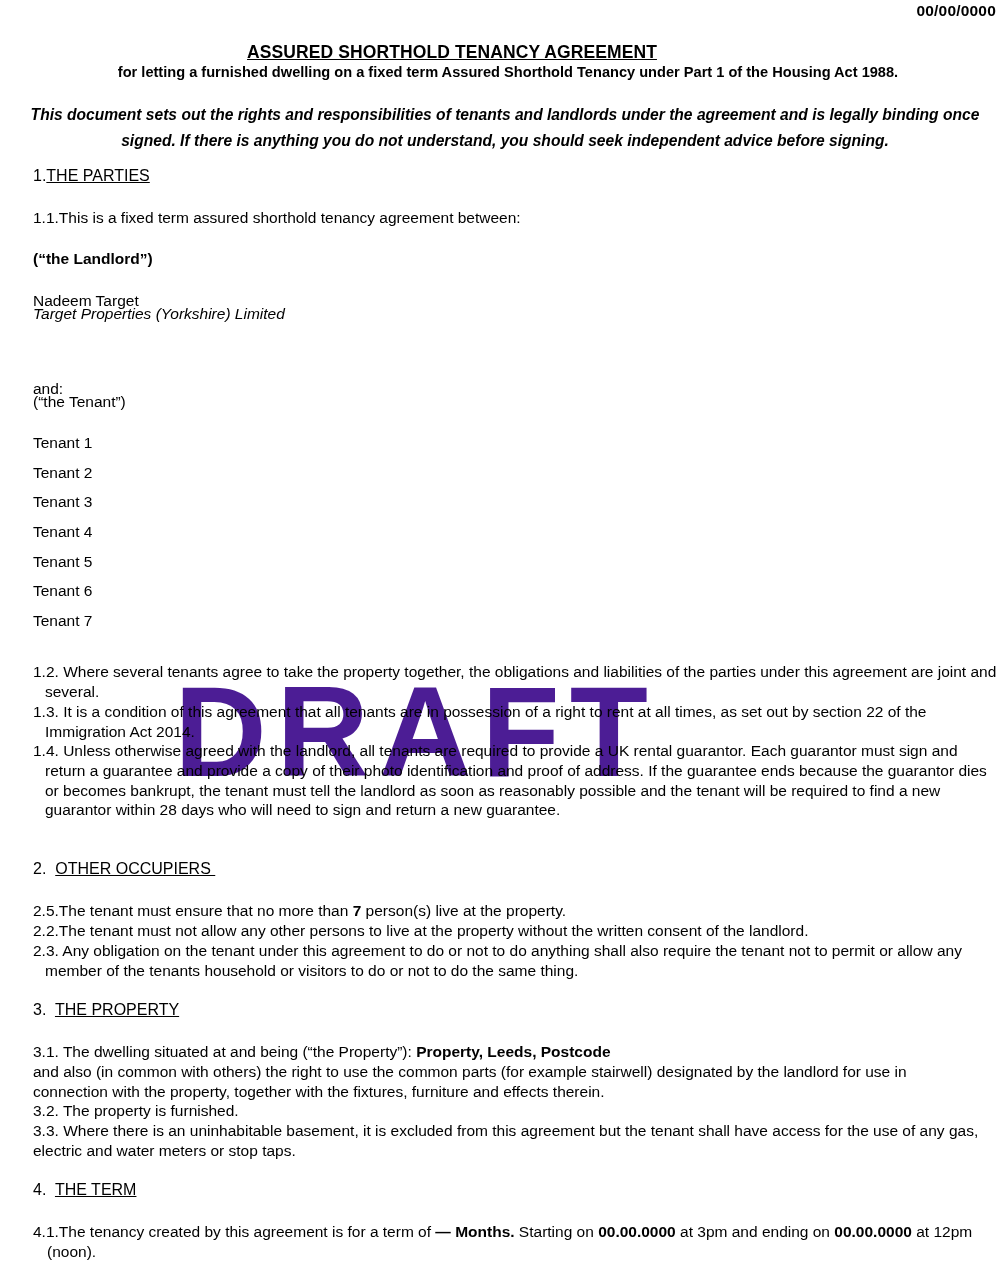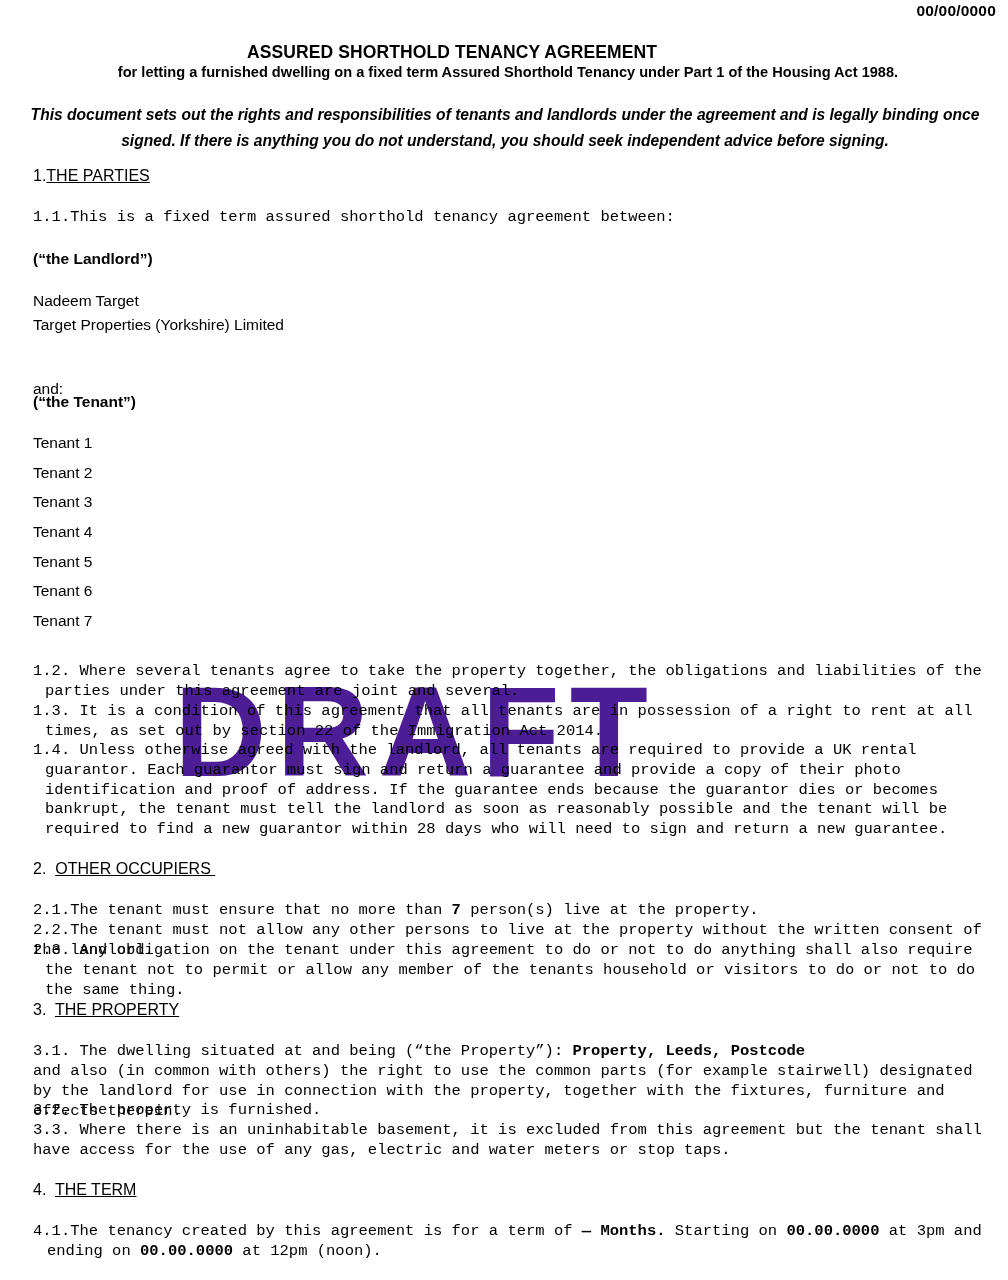--- a/index.html
+++ b/index.html
@@ -47,20 +47,21 @@
     letter-spacing: 0.2px;
   }
   .title {
     position: absolute;
     left: 0;
     top: 42px;
     width: 904px;
     text-align: center;
     font-size: 17.5px;
     font-weight: bold;
+    text-decoration: underline;
     letter-spacing: 0.1px;
   }
   .subtitle {
     position: absolute;
     left: 20px;
     top: 64px;
     width: 976px;
     text-align: center;
     font-size: 14.6px;
     font-weight: bold;
@@ -84,21 +85,21 @@
     white-space: pre;
   }
   .sec-head .num { text-decoration: none; }
   .sec-head .ttl { text-decoration: underline; }
   .para {
     position: absolute;
     left: 33px;
     font-size: 15.5px;
     line-height: 19.8px;
   }
-  .w-full { width: 952px; font-family: Liberation Mono, monospace; }
+  .w-full { width: 952px; }
   .hang {
     padding-left: 12px;
     text-indent: -12px;
   }
   .hang2 {
     padding-left: 14px;
     text-indent: -14px;
   }
   .tenant {
     position: absolute;
@@ -126,41 +127,41 @@
 
     <div class="intro">This document sets out the rights and responsibilities of tenants and landlords under the agreement and is legally binding once signed. If there is anything you do not understand, you should seek independent advice before signing.</div>
 
     <div class="sec-head" style="top:167px;"><span class="num">1.</span><span class="ttl">THE PARTIES</span></div>
 
     <div class="para w-full" style="top:208px;">1.1.This is a fixed term assured shorthold tenancy agreement between:</div>
 
     <div class="para" style="top:249px; font-weight:bold;">(“the Landlord”)</div>
 
     <div class="para" style="top:291px;">Nadeem Target</div>
-    <div class="para" style="top:315px;">Target Properties (Yorkshire) Limited</div>
+    <div class="para" style="top:304px;font-style:italic;">Target Properties (Yorkshire) Limited</div>
 
     <div class="para" style="top:351px;margin-top:28px;">and:</div>
 
-    <div class="para" style="top:392px; font-weight:bold;">(“the Tenant”)</div>
+    <div class="para" style="top:392px; font-weight:normal;">(“the Tenant”)</div>
 
     <div class="tenant" style="top:433px;">Tenant 1</div>
     <div class="tenant" style="top:463px;">Tenant 2</div>
     <div class="tenant" style="top:492px;">Tenant 3</div>
     <div class="tenant" style="top:522px;">Tenant 4</div>
     <div class="tenant" style="top:552px;">Tenant 5</div>
     <div class="tenant" style="top:581px;">Tenant 6</div>
     <div class="tenant" style="top:611px;">Tenant 7</div>
 
     <div class="para w-full hang" style="top:662px;">1.2. Where several tenants agree to take the property together, the obligations and liabilities of the parties under this agreement are joint and several.</div>
     <div class="para w-full hang" style="top:702px;">1.3. It is a condition of this agreement that all tenants are in possession of a right to rent at all times, as set out by section 22 of the Immigration Act 2014.</div>
     <div class="para w-full hang" style="top:741px;">1.4. Unless otherwise agreed with the landlord, all tenants are required to provide a UK rental guarantor. Each guarantor must sign and return a guarantee and provide a copy of their photo identification and proof of address. If the guarantee ends because the guarantor dies or becomes bankrupt, the tenant must tell the landlord as soon as reasonably possible and the tenant will be required to find a new guarantor within 28 days who will need to sign and return a new guarantee.</div>
 
     <div class="sec-head" style="top:860px;"><span class="num">2.</span><span>  </span><span class="ttl">OTHER OCCUPIERS </span></div>
 
-    <div class="para w-full" style="top:901px;"><span>2.1.The tenant must ensure that no more than </span><b>7</b><span> person(s) live at the property.</span></div>
+    <div class="para w-full" style="top:901px;"><span>2.5.The tenant must ensure that no more than </span><b>7</b><span> person(s) live at the property.</span></div>
 
     <div class="para w-full" style="top:921px;">2.2.The tenant must not allow any other persons to live at the property without the written consent of the landlord.</div>
 
     <div class="para w-full hang" style="top:941px;">2.3. Any obligation on the tenant under this agreement to do or not to do anything shall also require the tenant not to permit or allow any member of the tenants household or visitors to do or not to do the same thing.</div>
 
     <div class="sec-head" style="top:1001px;text-align:center;"><span class="num">3.</span><span>  </span><span class="ttl">THE PROPERTY</span></div>
 
     <div class="para w-full" style="top:1042px;"><span>3.1. The dwelling situated at and being (“the Property”): </span><b>Property, Leeds, Postcode</b></div>
 
     <div class="para w-full" style="top:1062px;">and also (in common with others) the right to use the common parts (for example stairwell) designated by the landlord for use in connection with the property, together with the fixtures, furniture and effects therein.</div>

